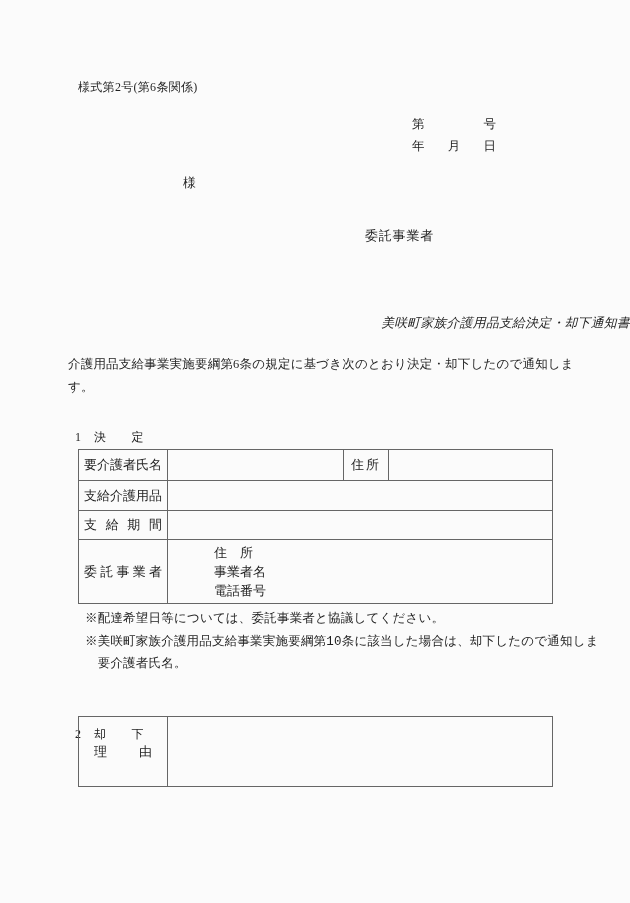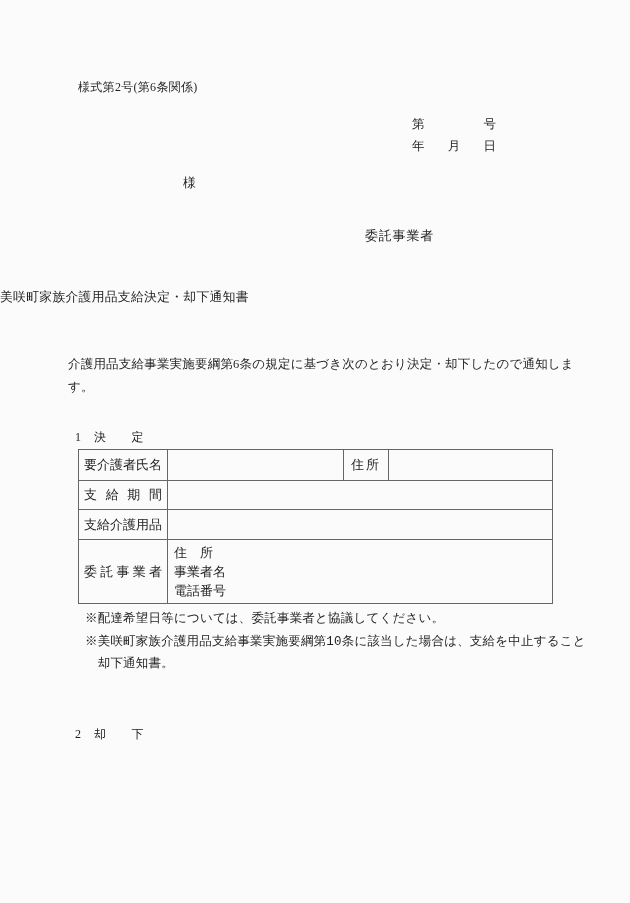--- a/index.html
+++ b/index.html
@@ -17,21 +17,21 @@
   .abs { position:absolute; white-space:nowrap; }
 
   .form-number { left:78px; top:79px; font-size:12px; letter-spacing:0.3px; }
 
   .docno-row  { left:412px; top:116px; width:84px; display:flex; justify-content:space-between; }
   .date-row   { left:412px; top:138px; width:84px; display:flex; justify-content:space-between; }
 
   .honorific  { left:183px; top:174px; font-size:13px; }
   .sender     { left:365px; top:227px; font-size:13px; letter-spacing:0.8px; }
 
-  .doc-title  { left:0; right:0; top:289px; text-align:left; font-size:12.8px; letter-spacing:0.3px; }
+  .doc-title  { left:0; right:0; top:315px; text-align:right; font-size:12.8px; letter-spacing:0.3px;font-style:italic; }
 
   .body-par   { left:68px; top:353px; line-height:23px; letter-spacing:0.2px; }
 
   .sec-heading { font-size:12px; letter-spacing:0.5px; }
   .h1 { left:75px; top:429px; }
   .h2 { left:75px; top:699px;margin-top:27px; }
 
   table.form { border-collapse:collapse; table-layout:fixed; background:transparent; }
   table.form td {
     border:1px solid #666;
@@ -51,21 +51,21 @@
   td.addr-lbl {
     text-align:center;
     letter-spacing:2px;
   }
   td.reason-lbl {
     text-align:justify;
     text-align-last:justify;
     padding:0 15px;
   }
   td.contractor-cell { padding:3px 0 3px 6px; vertical-align:middle; }
-  .contractor-line { line-height:19px; white-space:nowrap; }
+  .contractor-line { line-height:19px; white-space:nowrap;margin-left:40px; }
 
   .notes { left:85px; top:608px; line-height:22.5px; letter-spacing:0.2px;font-family:Liberation Mono, monospace; }
 </style>
 </head>
 <body>
 
 <div class="page">
 
   <div class="abs form-number">様式第2号(第6条関係)</div>
 
@@ -100,41 +100,53 @@
         <col style="width:45px">
         <col style="width:164px">
     </colgroup>
     <tbody>
         <tr style="height:31px;">
       <td class="lbl">要介護者氏名</td>
       <td></td>
       <td class="addr-lbl">住所</td>
       <td></td>
     </tr>
+    <tr style="height:30px;">
+      <td class="lbl">支給介護用品</td>
+      <td colspan="3"></td>
+    </tr>
     <tr style="height:29px;">
       <td class="lbl">支給期間</td>
-      <td colspan="3"></td>
-    </tr>
-    <tr style="height:30px;">
-      <td class="lbl">支給介護用品</td>
       <td colspan="3"></td>
     </tr>
     <tr style="height:64px;">
       <td class="lbl">委託事業者</td>
       <td colspan="3" class="contractor-cell">
         <div class="contractor-line">住　所</div>
         <div class="contractor-line">事業者名</div>
         <div class="contractor-line">電話番号</div>
       </td>
     </tr>
   </tbody>
     </table>
 
   <div class="abs notes">
     <div>※配達希望日等については、委託事業者と協議してください。</div>
-    <div>※美咲町家族介護用品支給事業実施要綱第10条に該当した場合は、支給を中止すること</div>
-    <div>　却下通知書。</div>
+    <div>※美咲町家族介護用品支給事業実施要綱第10条に該当した場合は、却下したので通知しま</div>
+    <div>　要介護者氏名。</div>
   </div>
 
   <div class="abs sec-heading h2">2　却　　下</div>
 
+  <table class="abs form t2">
+    <colgroup>
+      <col style="width:89px">
+        <col style="width:385px">
+    </colgroup>
+    <tbody>
+        <tr style="height:70px;">
+      <td class="reason-lbl">理由</td>
+      <td></td>
+    </tr>
+  </tbody>
+    </table>
 
 </div>
 
 </body></html>

